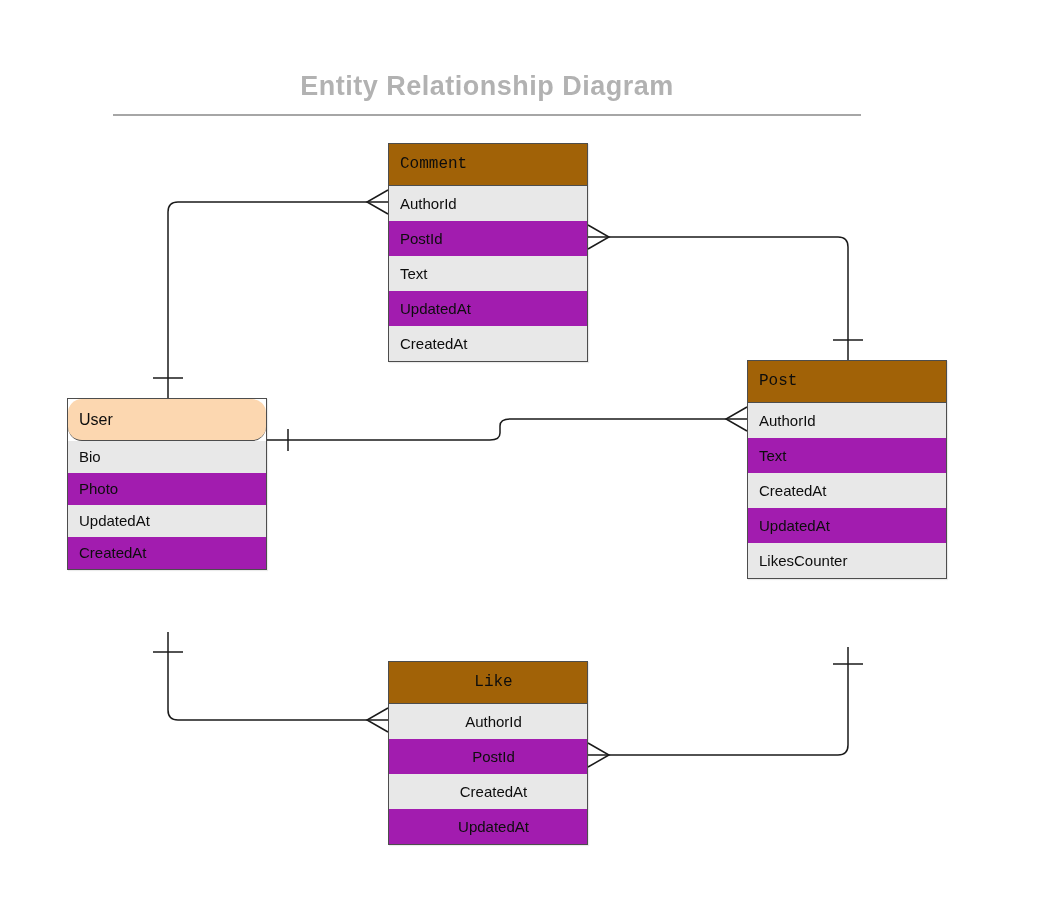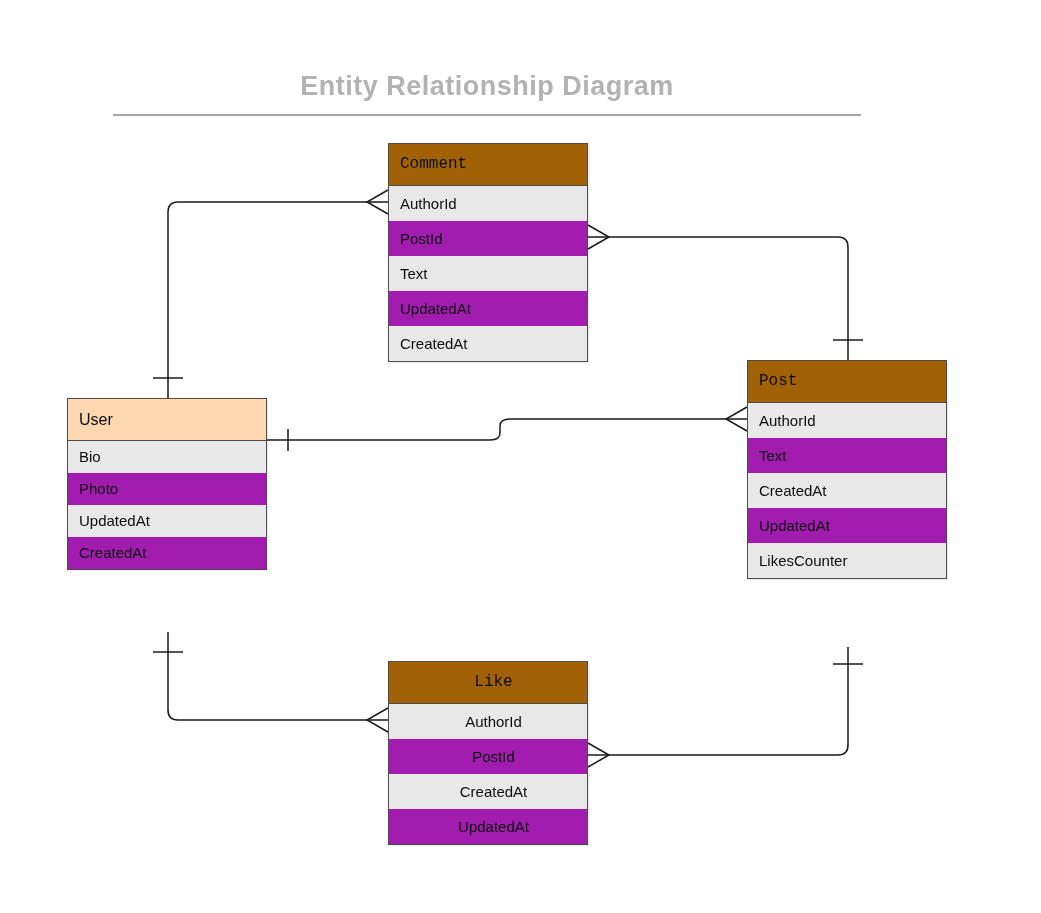--- a/index.html
+++ b/index.html
@@ -60,21 +60,21 @@
     box-shadow: 1px 1px 1px rgba(0,0,0,0.08);
   }
   .entity .hdr {
     height: 41px;
     line-height: 41px;
     padding-left: 11px;
     border-bottom: 1px solid #4d4d4d;
     font-size: 16px;
   }
   .hdr-orange { background: #a16207; font-family: Liberation Mono, monospace; }
-  .hdr-peach  { background: #fcd7b0; }
+  .hdr-peach  { background: #fcd7b0; border-radius: 14px; }
   .entity .row {
     height: 35px;
     line-height: 35px;
     padding-left: 11px;
     background: #a21caf;
     white-space: nowrap;
   }
   .entity .row:nth-child(even) { background: #e8e8e8; }
   .entity.user .row { height: 32px; line-height: 32px; }
 

